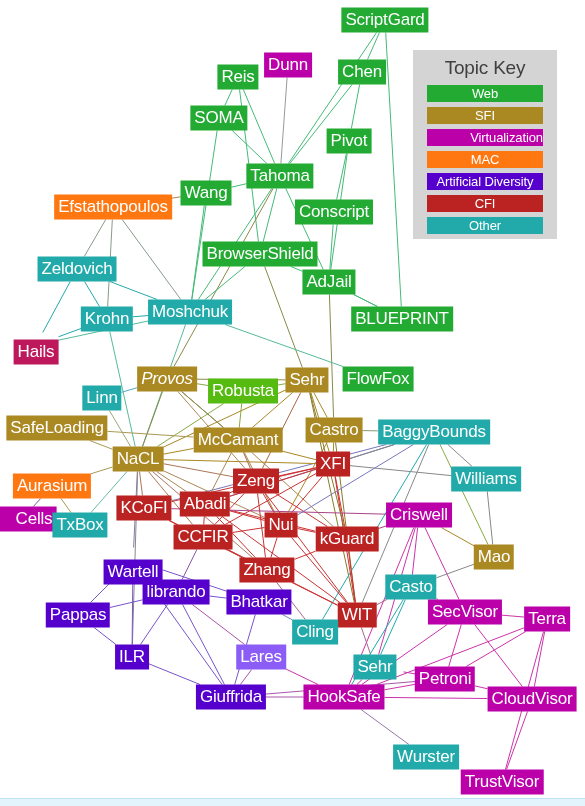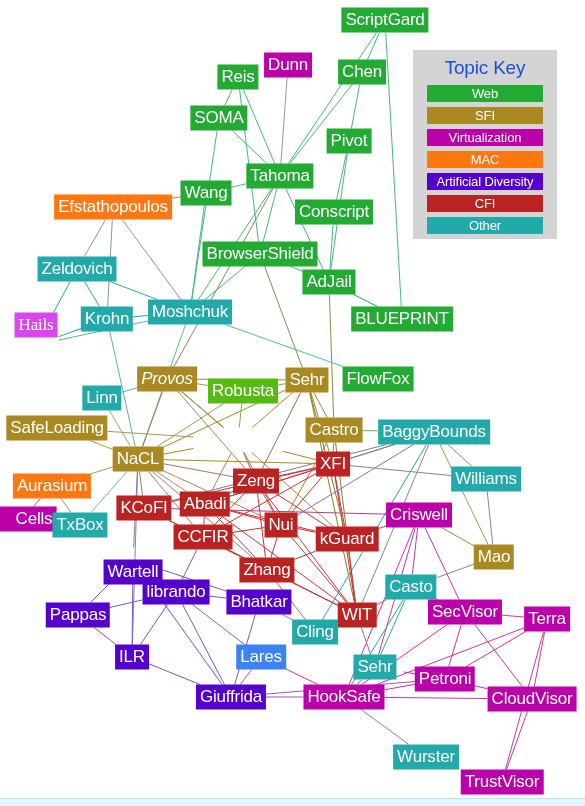--- a/index.html
+++ b/index.html
@@ -42,21 +42,21 @@
     transform: translate(-50%, -50%);
     letter-spacing: -0.2px;
   }
   #legend {
     position: absolute;
     background: #d4d4d4;
     box-sizing: border-box;
   }
   #legend-title {
     text-align: center;
-    color: #1d4ed8;
+    color: #404040;
     font-family: "Liberation Sans", sans-serif;
     font-size: 19px;
     padding-top: 7px;
     padding-bottom: 6px;
     letter-spacing: -0.2px;
   }
   .legend-row {
     margin: 0 14px 5px 14px;
     height: 17px;
     line-height: 17px;
@@ -263,29 +263,30 @@
       <div class="node" style="left: 280px; top: 176px; background: rgb(34, 170, 51);">Tahoma</div>
       <div class="node" style="left: 206px; top: 193px; background: rgb(34, 170, 51);">Wang</div>
       <div class="node" style="left: 113px; top: 207px; background: rgb(255, 119, 17);">Efstathopoulos</div>
       <div class="node" style="left: 334px; top: 212px; background: rgb(34, 170, 51);">Conscript</div>
       <div class="node" style="left: 260px; top: 254px; background: rgb(34, 170, 51);">BrowserShield</div>
       <div class="node" style="left: 77px; top: 269px; background: rgb(34, 170, 170);">Zeldovich</div>
       <div class="node" style="left: 329px; top: 282px; background: rgb(34, 170, 51);">AdJail</div>
       <div class="node" style="left: 190px; top: 312px; background: rgb(34, 170, 170);">Moshchuk</div>
       <div class="node" style="left: 107px; top: 319px; background: rgb(34, 170, 170);">Krohn</div>
       <div class="node" style="left: 402px; top: 319px; background: rgb(34, 170, 51);">BLUEPRINT</div>
-      <div class="node" style="left: 36px; top: 325px; background: #d946ef; font-family: Liberation Serif, serif;">Hails</div>
+      <div class="node" style="left: 36px; top: 352px; background: #be185d;">Hails</div>
       <div class="node" style="left: 167px; top: 379px; background: rgb(170, 136, 34); font-style: italic;">Provos</div>
       <div class="node" style="left: 307px; top: 380px; background: rgb(170, 136, 34);">Sehr</div>
       <div class="node" style="left: 378px; top: 379px; background: rgb(34, 170, 51);">FlowFox</div>
       <div class="node" style="left: 243px; top: 391px; background: rgb(85, 187, 17);">Robusta</div>
       <div class="node" style="left: 102px; top: 398px; background: rgb(34, 170, 170);">Linn</div>
       <div class="node" style="left: 334px; top: 430px; background: rgb(170, 136, 34);">Castro</div>
       <div class="node" style="left: 57px; top: 428px; background: rgb(170, 136, 34);">SafeLoading</div>
       <div class="node" style="left: 434px; top: 432px; background: rgb(34, 170, 170);">BaggyBounds</div>
+      <div class="node" style="left: 238px; top: 440px; background: rgb(170, 136, 34);">McCamant</div>
       <div class="node" style="left: 138px; top: 459px; background: rgb(170, 136, 34);">NaCL</div>
       <div class="node" style="left: 333px; top: 464px; background: rgb(187, 34, 34);">XFI</div>
       <div class="node" style="left: 486px; top: 479px; background: rgb(34, 170, 170);">Williams</div>
       <div class="node" style="left: 256px; top: 481px; background: rgb(187, 34, 34);">Zeng</div>
       <div class="node" style="left: 52px; top: 486px; background: rgb(255, 119, 17);">Aurasium</div>
       <div class="node" style="left: 205px; top: 504px; background: rgb(187, 34, 34);">Abadi</div>
       <div class="node" style="left: 144px; top: 508px; background: rgb(187, 34, 34);">KCoFI</div>
       <div class="node" style="left: 419px; top: 515px; background: rgb(187, 0, 170);">Criswell</div>
       <div class="node" style="left: 22px; top: 519px; background: rgb(187, 0, 170); padding-left: 28px;">Cells</div>
       <div class="node" style="left: 80px; top: 525px; background: rgb(34, 170, 170);">TxBox</div>
@@ -297,36 +298,36 @@
       <div class="node" style="left: 267px; top: 570px; background: rgb(187, 34, 34);">Zhang</div>
       <div class="node" style="left: 176px; top: 592px; background: rgb(85, 0, 204);">librando</div>
       <div class="node" style="left: 411px; top: 587px; background: rgb(34, 170, 170);">Casto</div>
       <div class="node" style="left: 259px; top: 602px; background: rgb(85, 0, 204);">Bhatkar</div>
       <div class="node" style="left: 78px; top: 615px; background: rgb(85, 0, 204);">Pappas</div>
       <div class="node" style="left: 357px; top: 615px; background: rgb(187, 34, 34);">WIT</div>
       <div class="node" style="left: 465px; top: 612px; background: rgb(187, 0, 170);">SecVisor</div>
       <div class="node" style="left: 547px; top: 619px; background: rgb(187, 0, 170);">Terra</div>
       <div class="node" style="left: 315px; top: 632px; background: rgb(34, 170, 170);">Cling</div>
       <div class="node" style="left: 132px; top: 657px; background: rgb(85, 0, 204);">ILR</div>
-      <div class="node" style="left: 261px; top: 657px; background: #3b82f6;">Lares</div>
+      <div class="node" style="left: 261px; top: 657px; background: #8b5cf6;">Lares</div>
       <div class="node" style="left: 375px; top: 667px; background: rgb(34, 170, 170);">Sehr</div>
       <div class="node" style="left: 445px; top: 679px; background: rgb(187, 0, 170);">Petroni</div>
       <div class="node" style="left: 231px; top: 697px; background: rgb(85, 0, 204);">Giuffrida</div>
       <div class="node" style="left: 344px; top: 697px; background: rgb(187, 0, 170);">HookSafe</div>
       <div class="node" style="left: 532px; top: 699px; background: rgb(187, 0, 170);">CloudVisor</div>
       <div class="node" style="left: 426px; top: 757px; background: rgb(34, 170, 170);">Wurster</div>
       <div class="node" style="left: 502px; top: 782px; background: rgb(187, 0, 170);">TrustVisor</div>
     </div>
 
   <div id="legend" style="left: 413px; top: 50px; width: 144px; height: 189px; background: rgb(212, 212, 212);">
     <div id="legend-title">Topic Key</div>
     <div id="legend-rows">
         <div class="legend-row" style="background: rgb(34, 170, 51);">Web</div>
         <div class="legend-row" style="background: rgb(170, 136, 34);">SFI</div>
-        <div class="legend-row" style="background: rgb(187, 0, 170);">Virtualization</div>
+        <div class="legend-row" style="background: rgb(187, 0, 170); text-align: right;">Virtualization</div>
         <div class="legend-row" style="background: rgb(255, 119, 17);">MAC</div>
         <div class="legend-row" style="background: rgb(85, 0, 204);">Artificial Diversity</div>
         <div class="legend-row" style="background: rgb(187, 34, 34);">CFI</div>
         <div class="legend-row" style="background: rgb(34, 170, 170);">Other</div>
       </div>
   </div>
 
   <div id="bottom-strip" style="top: 798px; height: 8px; background: rgb(228, 244, 252);"></div>
 
 </div>

